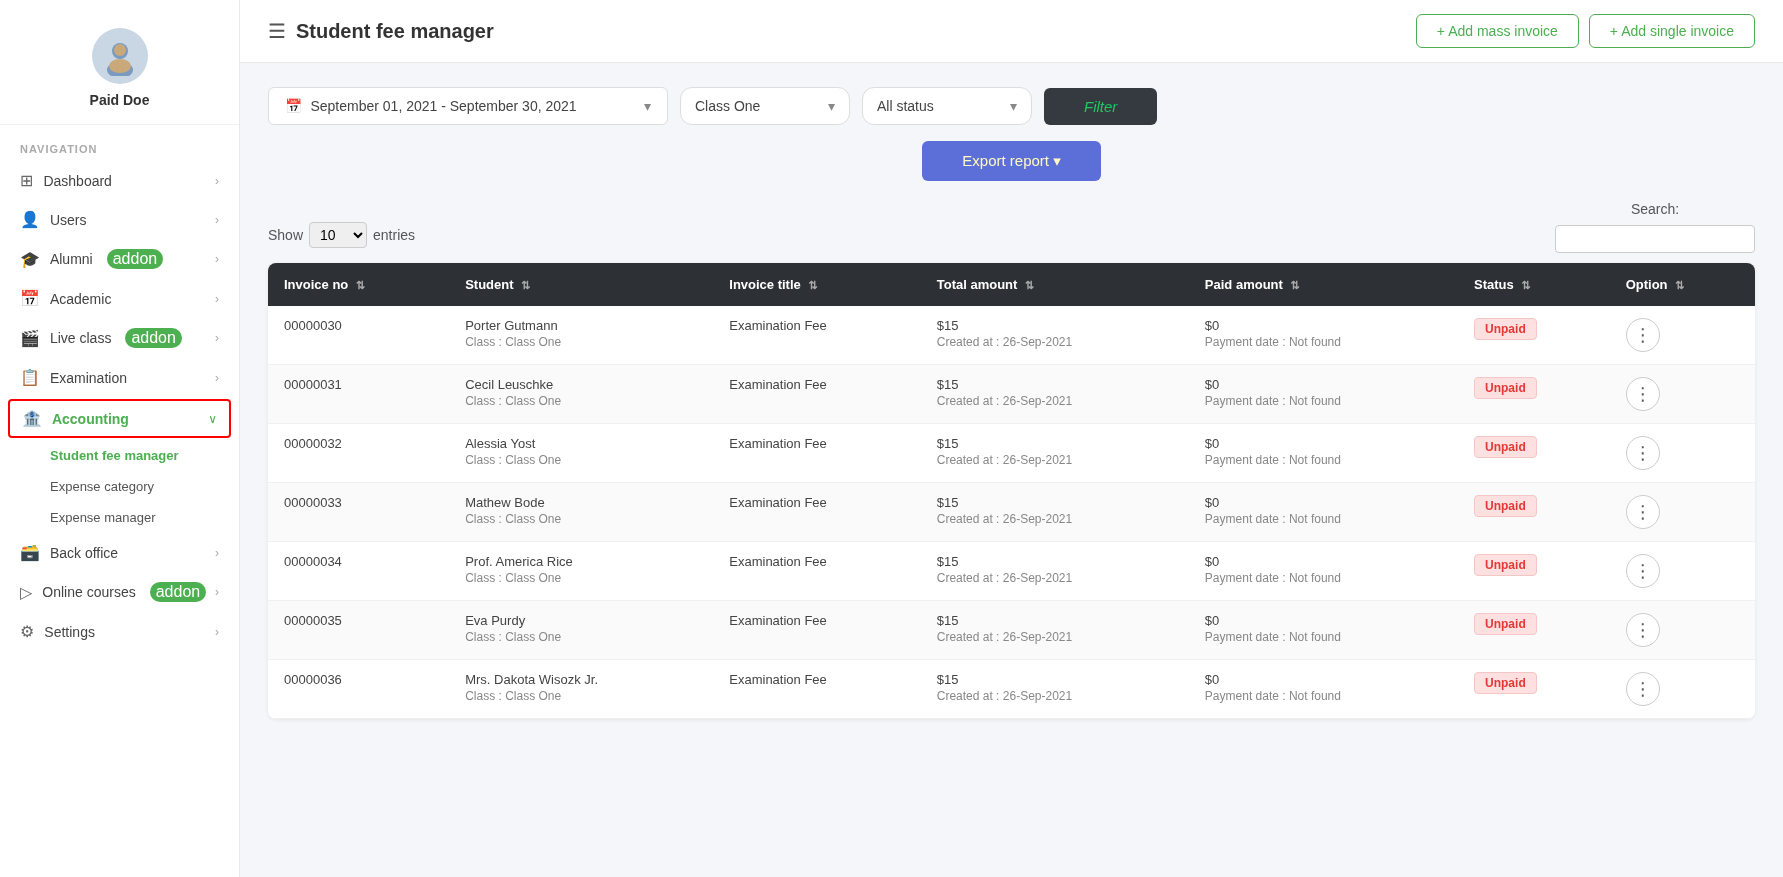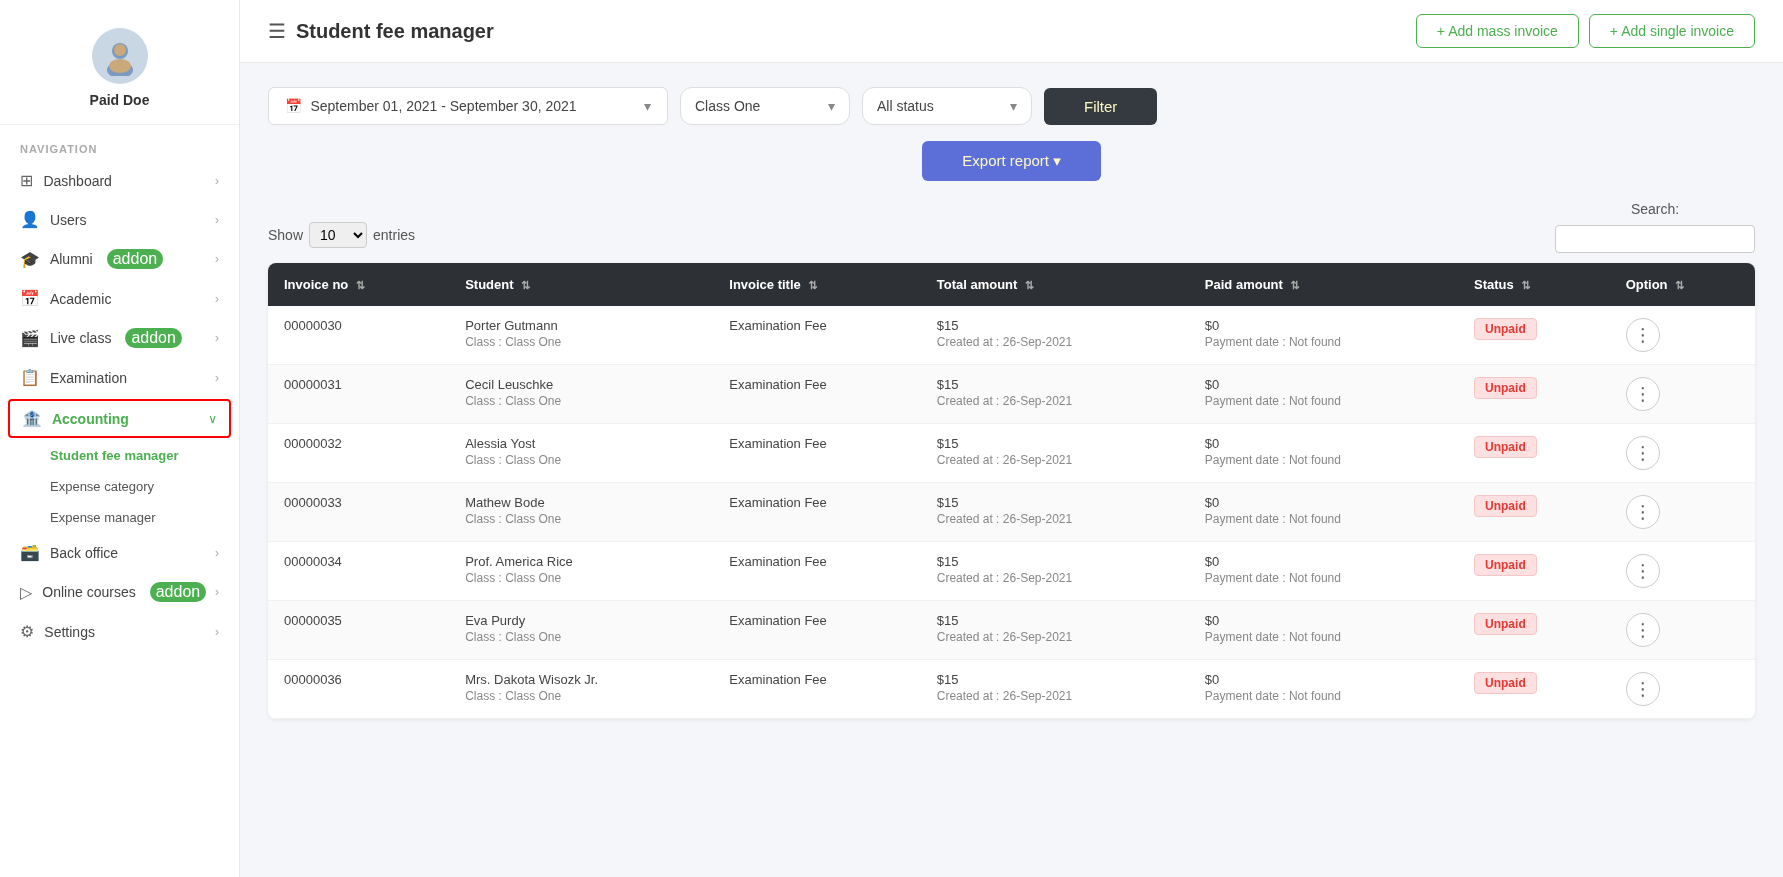--- a/index.html
+++ b/index.html
@@ -172,27 +172,28 @@
       color: #444;
       display: flex;
       align-items: center;
       gap: 0;
       min-width: 170px;
       cursor: pointer;
       justify-content: space-between;
     }
     .btn-filter {
       background: #343a40;
-      color: #fef9c3;
+      color: #22c55e;
       border: none;
       padding: 10px 40px;
       border-radius: 6px;
       font-size: 15px;
       cursor: pointer;
       font-weight: 500;
+      font-style: italic;
     }
 
     
     .export-row {
       display: flex;
       justify-content: center;
       margin-bottom: 20px;
     }
     .btn-export {
       background: #5c6fd8;

